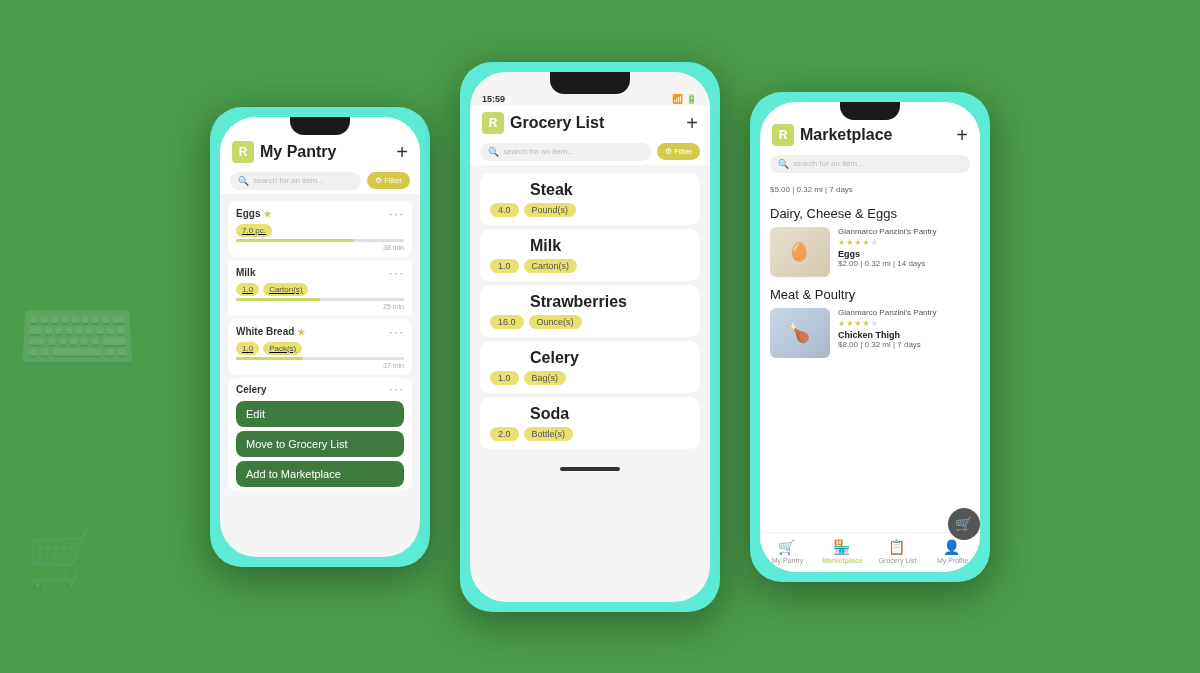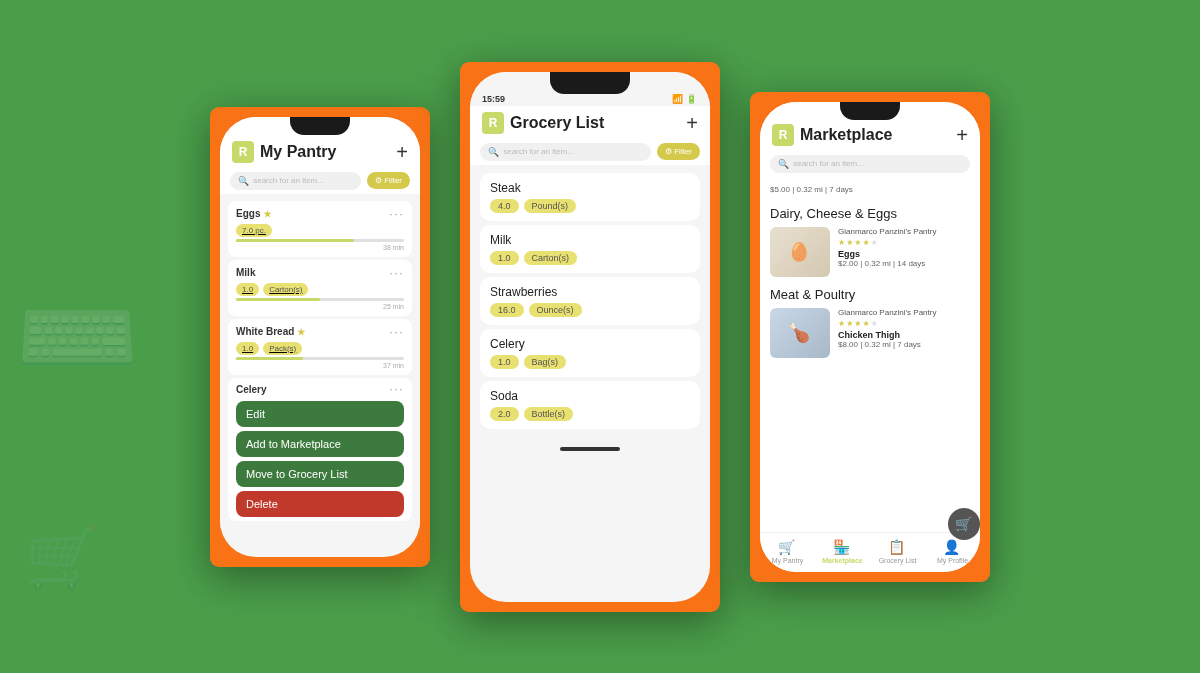--- a/index.html
+++ b/index.html
@@ -10,22 +10,22 @@
       display: flex;
       align-items: center;
       justify-content: center;
       gap: 30px;
       font-family: -apple-system, BlinkMacSystemFont, 'Segoe UI', sans-serif;
       overflow: hidden;
     }
 
     
     .phone {
-      background: #f97316;
-      border-radius: 9px;
+      background: #5eead4;
+      border-radius: 32px;
       padding: 10px;
       box-shadow: 0 10px 40px rgba(0,0,0,0.4);
       position: relative;
     }
     .phone-inner {
       background: #f5f5f5;
       border-radius: 36px;
       overflow: hidden;
       position: relative;
     }
@@ -218,21 +218,21 @@
     .ctx-cancel { background: #fff; color: #333; border: 1px solid #ddd !important; }
 
     
     .grocery-content { background: #f5f5f5; flex: 1; overflow: hidden; padding: 4px 0; }
     .grocery-item {
       background: #fff;
       margin: 4px 10px;
       border-radius: 10px;
       padding: 8px 10px;
     }
-    .grocery-item-name { font-size: 12px; font-weight: 400; color: #222; }
+    .grocery-item-name { font-size: 16px; font-weight: 700; color: #222; margin-left: 40px; }
     .grocery-badge-row { display: flex; gap: 5px; margin-top: 4px; }
     .grocery-badge {
       background: #e8e070;
       border-radius: 8px;
       padding: 2px 8px;
       font-size: 9px;
       color: #555;
     }
 
     
@@ -386,23 +386,22 @@
           </div>
         <div class="time-text">37 min</div>
       </div>
 
       <div class="context-menu">
         <div class="pantry-item-header">
           <span class="context-item-name">Celery</span>
           <span class="dots">···</span>
         </div>
         <button class="ctx-btn ctx-edit">Edit</button>
+        <button class="ctx-btn ctx-grocery">Move to Grocery List</button>
         <button class="ctx-btn ctx-marketplace">Add to Marketplace</button>
-        <button class="ctx-btn ctx-grocery">Move to Grocery List</button>
-        <button class="ctx-btn ctx-delete">Delete</button>
       </div>
     </div>
   </div>
 </div>
 
 <div class="phone phone-2">
   <div class="phone-inner">
     <div class="notch"></div>
 
     <div class="status-bar" style="padding-top:22px;">

